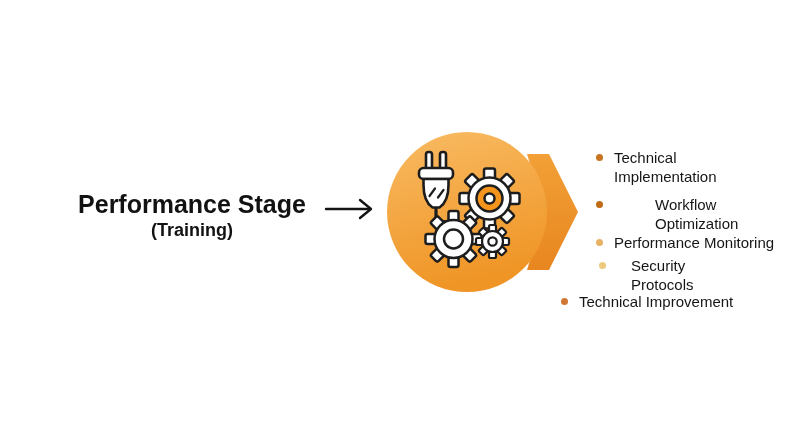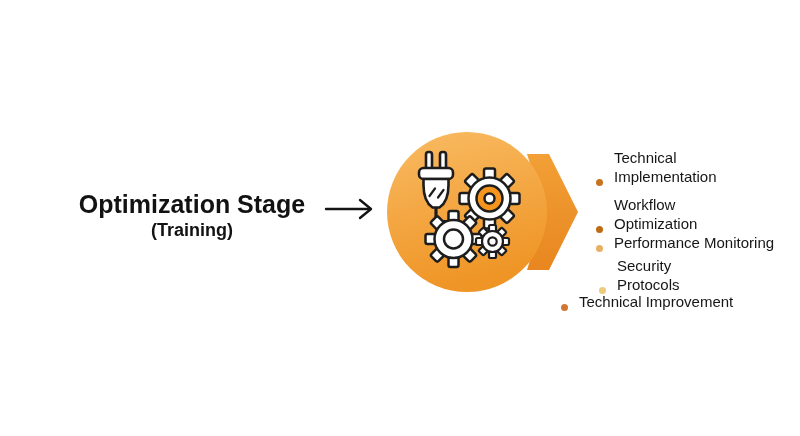--- a/index.html
+++ b/index.html
@@ -23,40 +23,40 @@
   .stage-subtitle{
     font-size:18px;font-weight:700;line-height:22px;color:#121212;
     margin-top:0;
   }
   
   .thin-arrow{position:absolute;left:324px;top:197px;}
   
   .graphic{position:absolute;left:375px;top:110px;}
   
   .li{
-    position:absolute;display:flex;align-items:flex-end;
+    position:absolute;display:flex;align-items:flex-start;
     font-size:15px;line-height:19px;color:#161616;
   }
   .dot{
     flex:0 0 auto;width:7px;height:7px;border-radius:50%;
     margin-top:6px;margin-right:11px;background:#c8731f;
   }
   .li1{left:596px;top:148px;}  .li1 .lbl{width:115px;}
-  .li2{left:596px;top:195px;}  .li2 .lbl{width:115px;}
+  .li2{left:596px;top:195px;gap:41px;}  .li2 .lbl{width:115px;}
   .li3{left:596px;top:233px;}  .li3 .lbl{width:200px;}
-  .li4{left:599px;top:256px;}  .li4 .lbl{width:85px;}
+  .li4{left:599px;top:256px;gap:14px;}  .li4 .lbl{width:85px;}
   .li5{left:561px;top:292px;}  .li5 .lbl{width:215px;}
 </style>
 </head>
 <body>
 
 <div class="canvas">
 
   <div class="stage-block">
-    <div class="stage-title">Optimization Stage</div>
+    <div class="stage-title">Performance Stage</div>
     <div class="stage-subtitle">(Training)</div>
   </div>
 
   <svg class="thin-arrow" width="52" height="24" viewBox="0 0 52 24">
     <line x1="2" y1="12" x2="45" y2="12" stroke="#141414" stroke-width="2.4" stroke-linecap="round"></line>
     <polyline points="36,3 47,12 36,21" fill="none" stroke="#141414" stroke-width="2.4" stroke-linecap="round" stroke-linejoin="round"></polyline>
   </svg>
 
   <svg class="graphic" width="210" height="205" viewBox="375 110 210 205">
     <defs>

